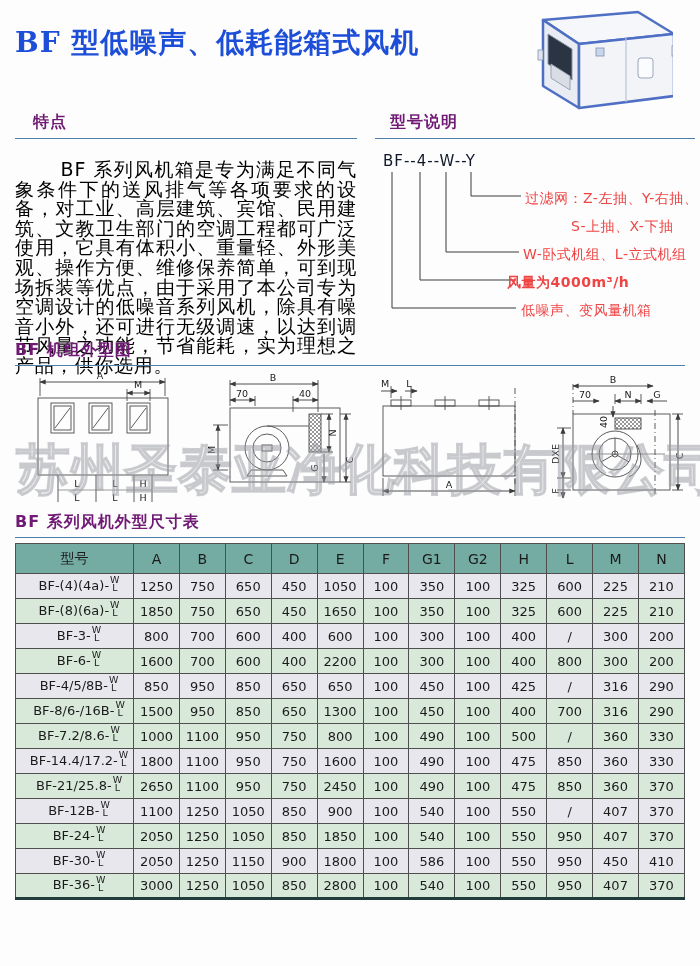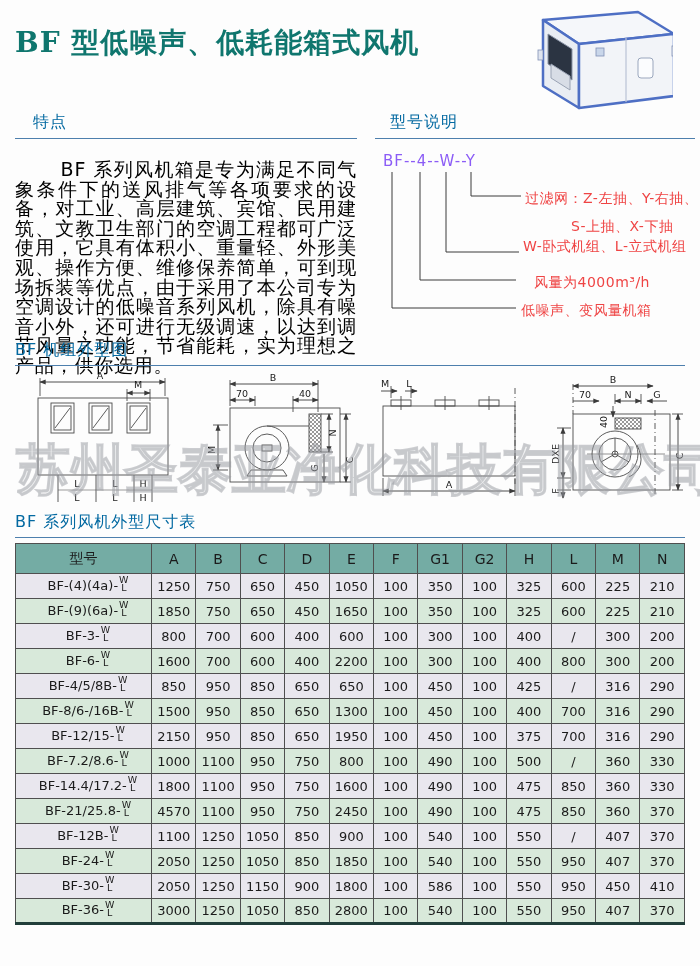--- a/index.html
+++ b/index.html
@@ -5,44 +5,44 @@
   * { margin:0; padding:0; box-sizing:border-box; }
   html,body { background:#fff; }
   .page {
     position:relative; width:700px; height:966px; background:#fdfdfd;
     font-family:"DejaVu Sans", sans-serif; overflow:hidden; color:#222;
   }
   
   .main-title {
     position:absolute; left:15px; top:24px;
     font-family:"DejaVu Serif", serif; font-size:28px; font-weight:bold;
-    color:#0f766e; letter-spacing:1px;
+    color:#1d4ed8; letter-spacing:1px;
   }
   .product-img { position:absolute; left:488px; top:6px; }
   
   .sec-head {
-    position:absolute; font-size:16px; font-weight:normal; color:#0369a1;
+    position:absolute; font-size:16px; font-weight:bold; color:#701a75;
     letter-spacing:1px;
   }
   .sec-rule { position:absolute; height:0; border-top:1px solid #4d7fad; }
   
   .features-body {
     position:absolute; left:15px; top:160px; width:342px;
     font-size:19px; line-height:19.6px; text-align:justify;
     text-indent:2.4em; color:#000000; letter-spacing:0.8px;
   }
   
   .legend { position:absolute; left:375px; top:112px; width:320px; height:230px; }
-  .legend-code { position:absolute; left:8px; top:40px; font-size:15px; letter-spacing:1px; color:#8b5cf6; }
+  .legend-code { position:absolute; left:8px; top:40px; font-size:15px; letter-spacing:1px; color:#0f172a; }
   .legend-svg { position:absolute; left:0; top:0; }
   .legend-label { position:absolute; font-size:14px; color:#ef4444; letter-spacing:0.5px; white-space:nowrap; }
   .ll1 { left:150px; top:78px; }
   .ll2 { left:196px; top:106px; }
-  .ll3 { left:148px; top:126px; }
-  .ll4 { left:159px; top:162px; }
+  .ll3 { left:148px; top:134px; }
+  .ll4 { left:132px; top:162px;font-weight:bold; }
   .ll5 { left:146px; top:190px; }
   
   .drawings { position:absolute; left:15px; top:370px; z-index:1; }
   .dimtext { font-size:9.5px; fill:#1a1a1a; font-family:"DejaVu Sans",sans-serif; }
   
   .watermark {
     position:absolute; left:16px; top:434px; z-index:6; white-space:nowrap;
     font-size:54px; font-weight:bold; pointer-events:none;
     color:rgba(170,173,178,0.16); -webkit-text-stroke:1.3px rgba(150,154,160,0.45);
   }
@@ -51,21 +51,21 @@
   table.dims {
     width:670px; border-collapse:collapse; table-layout:fixed;
     border:1px solid #4f4f4f; border-bottom:3px solid #213e3a;
   }
   table.dims th, table.dims td {
     border:1px solid #4f4f4f; text-align:center; font-size:13px; color:#1b1b1b;
     overflow:hidden; white-space:nowrap;
   }
   table.dims th { height:30px; background:#74aca4; font-weight:normal; font-size:14px; }
   table.dims td { height:25px; }
-  table.dims th:first-child, table.dims td:first-child { width:136px;margin-left:12px; }
+  table.dims th:first-child, table.dims td:first-child { width:118px;margin-left:12px; }
   td.model-cell { text-align:left; padding-left:9px; font-size:12.5px; }
   tr.row-green td { background:#d8e9da; }
   tr.row-lav td { background:#e9e7ee; }
   .wl { display:inline-flex; flex-direction:column; font-size:9.5px; line-height:8px;
         vertical-align:middle; position:relative; top:-2px; margin-left:1px; }
 </style>
 </head>
 <body>
 
 <div class="page">
@@ -286,21 +286,21 @@
             <td>1050</td>
             <td>100</td>
             <td>350</td>
             <td>100</td>
             <td>325</td>
             <td>600</td>
             <td>225</td>
             <td>210</td>
           </tr>
           <tr class="row-green">
-            <td class="model-cell"><span>BF-(9)(6a)-</span><span class="wl">
+            <td class="model-cell"><span>BF-(8)(6a)-</span><span class="wl">
                 <span>W</span>
                 <span>L</span>
               </span></td>
             <td>1850</td>
             <td>750</td>
             <td>650</td>
             <td>450</td>
             <td>1650</td>
             <td>100</td>
             <td>350</td>
@@ -375,38 +375,20 @@
             <td>650</td>
             <td>1300</td>
             <td>100</td>
             <td>450</td>
             <td>100</td>
             <td>400</td>
             <td>700</td>
             <td>316</td>
             <td>290</td>
           </tr>
-          <tr class="row-lav">
-            <td class="model-cell"><span>BF-12/15-</span><span class="wl">
-                <span>W</span>
-                <span>L</span>
-              </span></td>
-            <td>2150</td>
-            <td>950</td>
-            <td>850</td>
-            <td>650</td>
-            <td>1950</td>
-            <td>100</td>
-            <td>450</td>
-            <td>100</td>
-            <td>375</td>
-            <td>700</td>
-            <td>316</td>
-            <td>290</td>
-          </tr>
           <tr class="row-green">
             <td class="model-cell"><span>BF-7.2/8.6-</span><span class="wl">
                 <span>W</span>
                 <span>L</span>
               </span></td>
             <td>1000</td>
             <td>1100</td>
             <td>950</td>
             <td>750</td>
             <td>800</td>
@@ -434,21 +416,21 @@
             <td>475</td>
             <td>850</td>
             <td>360</td>
             <td>330</td>
           </tr>
           <tr class="row-green">
             <td class="model-cell"><span>BF-21/25.8-</span><span class="wl">
                 <span>W</span>
                 <span>L</span>
               </span></td>
-            <td>4570</td>
+            <td>2650</td>
             <td>1100</td>
             <td>950</td>
             <td>750</td>
             <td>2450</td>
             <td>100</td>
             <td>490</td>
             <td>100</td>
             <td>475</td>
             <td>850</td>
             <td>360</td>

